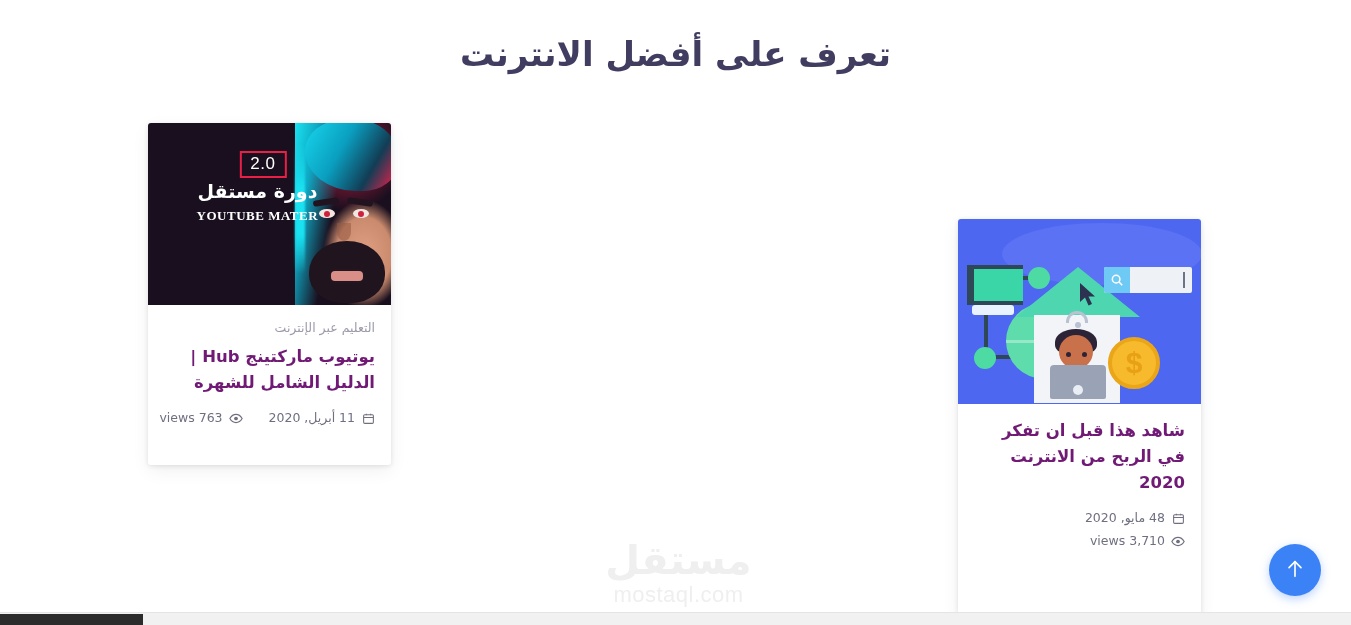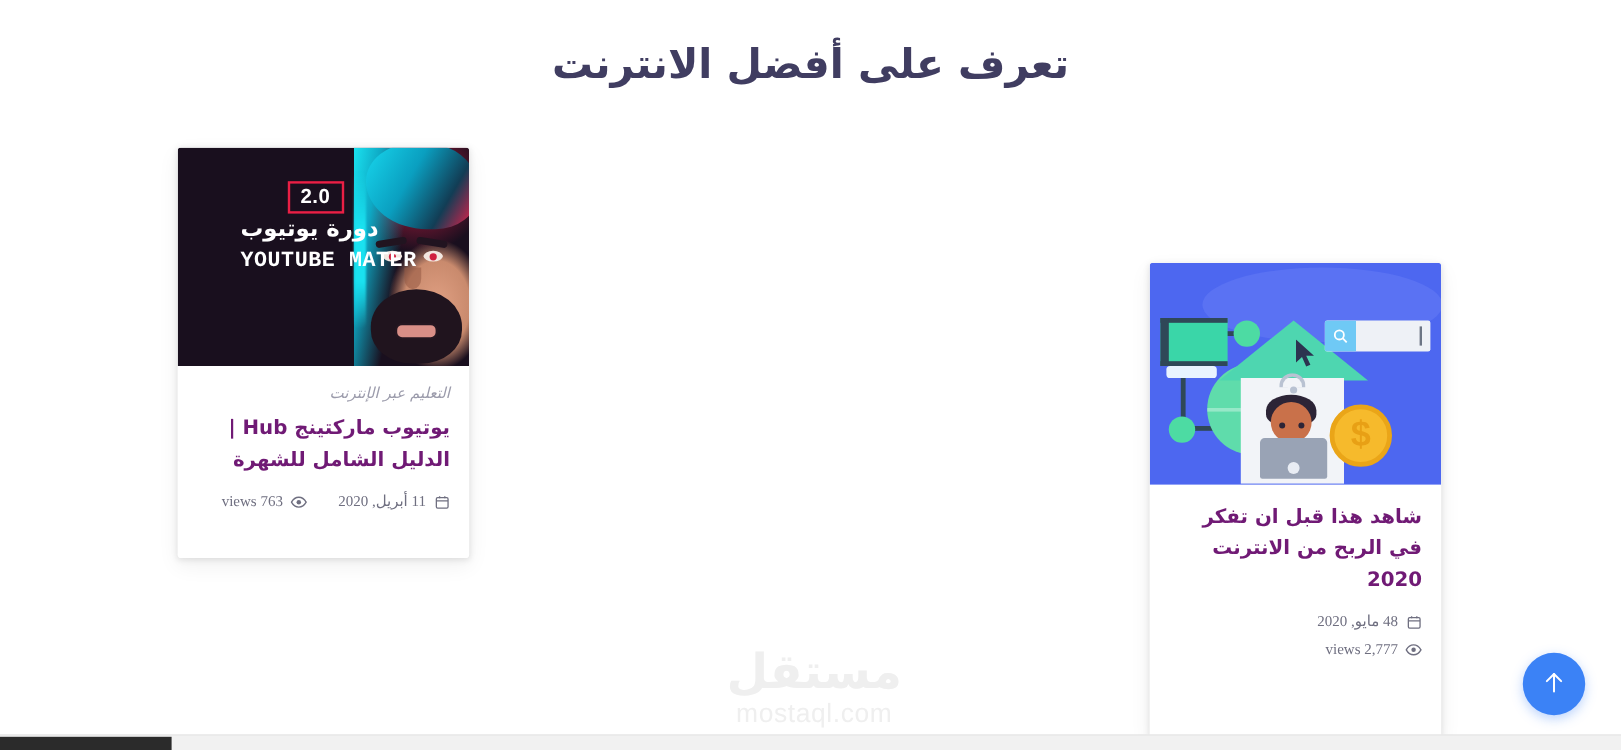--- a/index.html
+++ b/index.html
@@ -64,21 +64,20 @@
   .card-body {
     padding: 14px 16px 16px 16px;
     text-align: right;
   }
   .card-category {
     font-size: 12.5px;
     color: #9b9bab;
     line-height: 18px;
     margin-bottom: 7px;
     letter-spacing: 0.2px;
-    font-style: italic;
   }
   .card-title {
     font-size: 16.5px;
     font-weight: bold;
     color: #701a75;
     line-height: 26px;
     margin-bottom: 14px;
   }
 
   .meta-row {
@@ -106,21 +105,21 @@
     white-space: nowrap;
   }
   .meta-item .micon {
     display: inline-flex;
     align-items: center;
     justify-content: center;
     width: 14px;
     height: 14px;
     flex: 0 0 auto;
   }
-  .meta-item .mtext { line-height: 16px; font-family: Liberation Serif, serif; }
+  .meta-item .mtext { line-height: 16px; }
 
   
   .thumb-a {
     width: 100%; height: 100%;
     background: #190f1e;
     position: relative;
   }
   .thumb-a .glow-red {
     position: absolute; left: 58%; top: -30px;
     width: 120px; height: 120px;
@@ -185,45 +184,44 @@
     border-radius: 6px;
     background: linear-gradient(180deg, rgba(26,226,240,0) 0%, #1ae2f0 35%, #1ae2f0 70%, rgba(26,226,240,0) 100%);
     filter: blur(1px);
   }
   .thumb-a .badge {
     position: absolute; left: 50%; top: 28px;
     transform: translateX(-64%);
     border: 2px solid #ea1f45;
     color: #ffffff;
     font-size: 17px;
-    font-weight: bold;
+    font-weight: normal;
     font-family: "Liberation Sans", sans-serif;
     padding: 1px 9px 2px 9px;
     letter-spacing: 0.5px;
   }
   .thumb-a .ar-line {
     position: absolute; left: 50%; top: 57px;
     transform: translateX(-60%);
     color: #ffffff;
     font-size: 19px;
     font-weight: bold;
     white-space: nowrap;
     direction: rtl;
   }
   .thumb-a .en-line {
     position: absolute; left: 50%; top: 85px;
     transform: translateX(-60%);
     color: #ffffff;
-    font-size: 18px;
+    font-size: 13px;
     font-weight: bold;
     letter-spacing: 0.5px;
     white-space: nowrap;
-    font-family: Liberation Mono, monospace;
+    font-family: Liberation Serif, serif;
     direction: ltr;
-    margin-left: 19px;
   }
 
   
   .thumb-b {
     width: 100%; height: 100%;
     background: #4d67f0;
     position: relative;
     overflow: hidden;
   }
   .thumb-b .sky-blob {
@@ -439,21 +437,21 @@
           </div>
         <div class="eye-r">
             <div class="pupil"></div>
           </div>
         <div class="nose"></div>
         <div class="beard"></div>
         <div class="mouth"></div>
       </div>
       <div class="cyan-rim"></div>
       <div class="badge">2.0</div>
-      <div class="ar-line">دورة يوتيوب</div>
+      <div class="ar-line">دورة مستقل</div>
       <div class="en-line">YOUTUBE MATER</div>
     </div>
   </div>
 
   <div class="card-body">
     <div class="card-category">التعليم عبر الإنترنت</div>
     <h2 class="card-title">يوتيوب ماركتينج Hub | الدليل الشامل للشهرة</h2>
 
     <div class="meta-row">
       <span class="meta-item">
@@ -542,21 +540,21 @@
         <span class="mtext">48 مايو, 2020</span>
       </span>
 
       <span class="meta-item">
         <span class="micon">
           <svg width="15" height="15" viewBox="0 0 24 24" fill="none" stroke="#6f6f80" stroke-width="2">
             <path d="M1.5 12s4-7 10.5-7 10.5 7 10.5 7-4 7-10.5 7S1.5 12 1.5 12z"></path>
             <circle cx="12" cy="12" r="3.2" fill="#6f6f80" stroke="none"></circle>
           </svg>
         </span>
-        <span class="mtext">2,777 views</span>
+        <span class="mtext">3,710 views</span>
       </span>
     </div>
   </div>
 </article>
 
 <div class="watermark">
   <div class="wm-ar">مستقل</div>
   <div class="wm-en">mostaql.com</div>
 </div>
 

